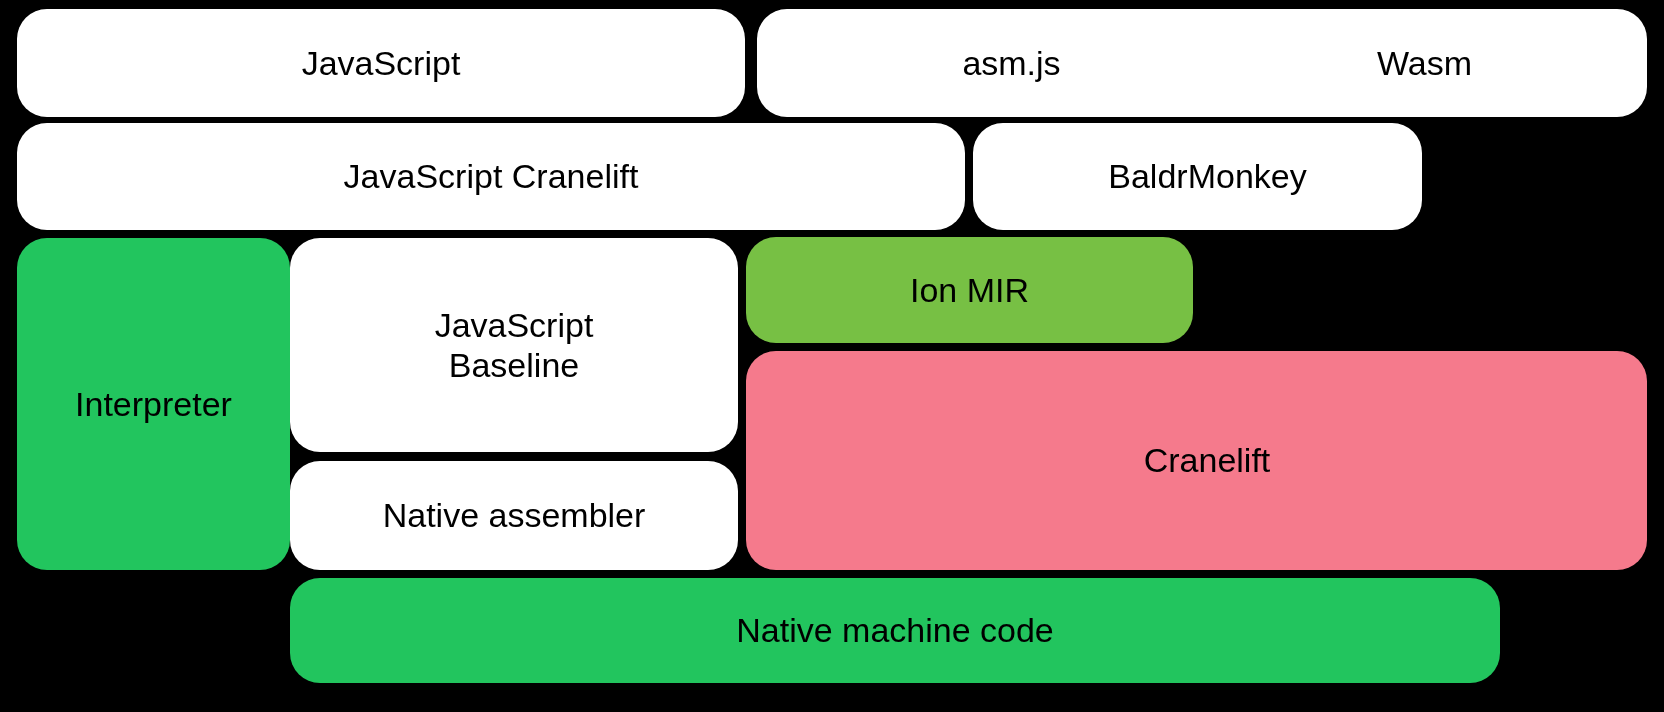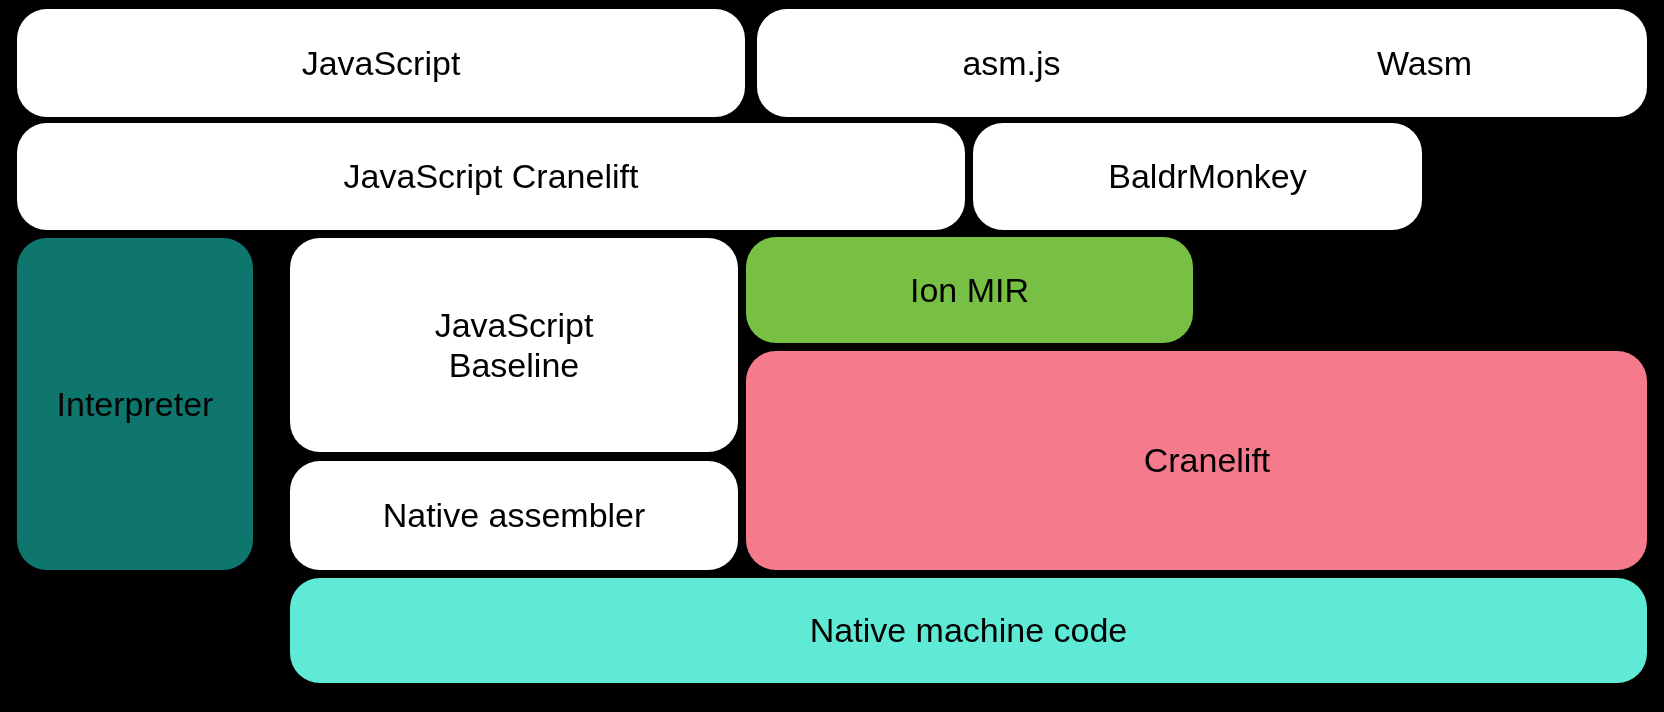--- a/index.html
+++ b/index.html
@@ -44,32 +44,32 @@
     </div>
     <div class="box" style="left: 1202px; top: 9px; width: 445px; height: 108px; background: rgb(255, 255, 255);">
       <span class="label" style="color: rgb(0, 0, 0);">Wasm</span>
     </div>
     <div class="box" style="left: 17px; top: 123px; width: 948px; height: 107px; background: rgb(255, 255, 255);">
       <span class="label" style="color: rgb(0, 0, 0);">JavaScript Cranelift</span>
     </div>
     <div class="box" style="left: 973px; top: 123px; width: 449px; height: 107px; background: rgb(255, 255, 255);">
       <span class="label" style="color: rgb(0, 0, 0); margin-left: 20px;">BaldrMonkey</span>
     </div>
-    <div class="box" style="left: 17px; top: 238px; width: 236px; height: 332px; background: #0f766e;">
+    <div class="box" style="left: 17px; top: 238px; width: 273px; height: 332px; background: #22c55e;">
       <span class="label" style="color: rgb(0, 0, 0);">Interpreter</span>
     </div>
     <div class="box" style="left: 290px; top: 238px; width: 448px; height: 214px; background: rgb(255, 255, 255);">
       <span class="label" style="color: rgb(0, 0, 0);">JavaScript
 Baseline</span>
     </div>
     <div class="box" style="left: 746px; top: 237px; width: 447px; height: 106px; background: rgb(119, 192, 68);">
       <span class="label" style="color: rgb(0, 0, 0);">Ion MIR</span>
     </div>
     <div class="box" style="left: 746px; top: 351px; width: 901px; height: 219px; background: rgb(245, 122, 140); padding-left: 21px;">
       <span class="label" style="color: rgb(0, 0, 0);">Cranelift</span>
     </div>
     <div class="box" style="left: 290px; top: 461px; width: 448px; height: 109px; background: rgb(255, 255, 255);">
       <span class="label" style="color: rgb(0, 0, 0);">Native assembler</span>
     </div>
-    <div class="box" style="left: 290px; top: 578px; width: 1357px; height: 105px; background: #5eead4;">
+    <div class="box" style="left: 290px; top: 578px; width: 1210px; height: 105px; background: #22c55e;">
       <span class="label" style="color: rgb(0, 0, 0);">Native machine code</span>
     </div>
   </div>
 
 </body></html>

